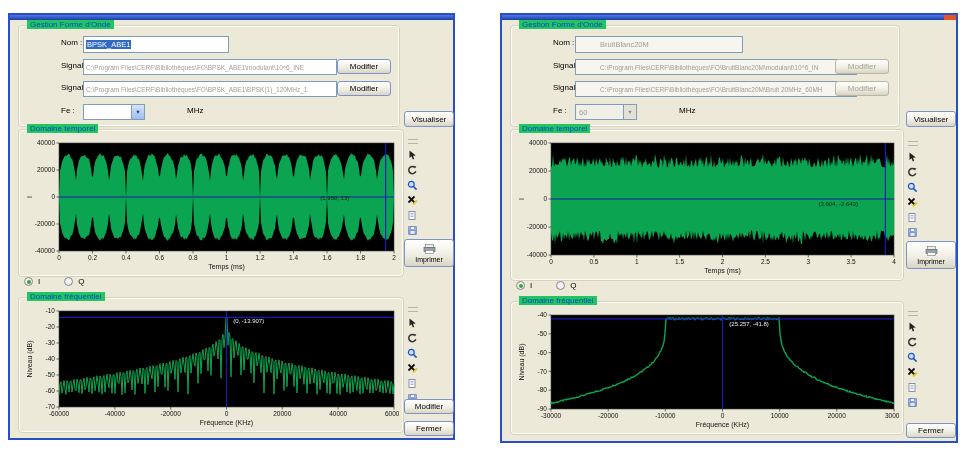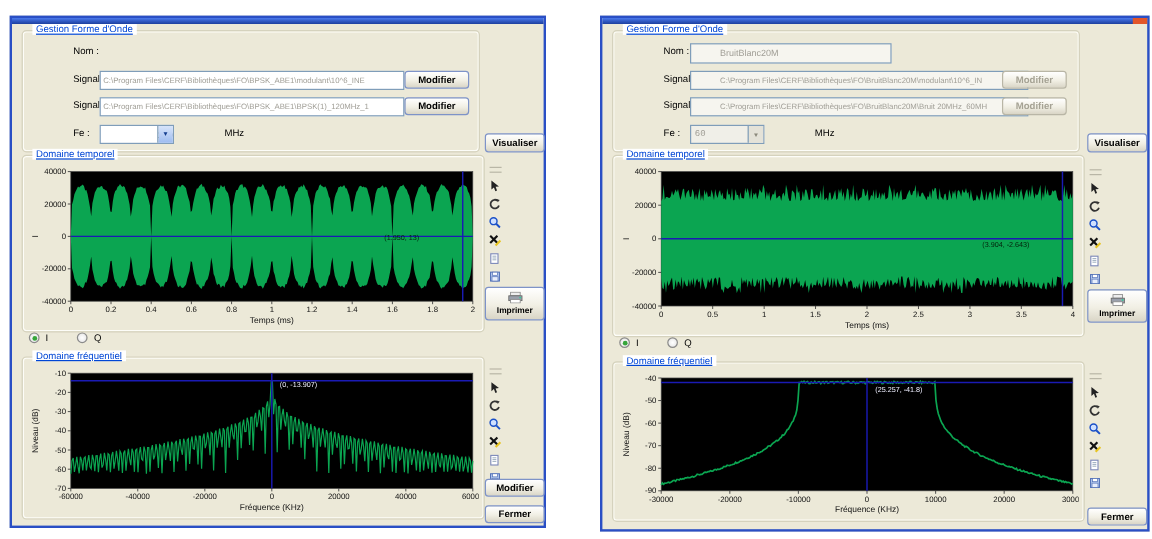--- a/index.html
+++ b/index.html
@@ -1,27 +1,27 @@
 <!DOCTYPE html>
 <html><head>
 <meta charset="utf-8">
 <style>
   html,body{margin:0;padding:0;background:#fff;font-family:"Liberation Sans",sans-serif;}
   #canvas{position:relative;width:960px;height:449px;background:#fff;overflow:hidden;}
   .window{position:absolute;box-sizing:border-box;border:2px solid #2a4fc5;background:#ece9d8;}
   .titlebar{position:absolute;left:0;top:0;right:0;height:5px;background:linear-gradient(#4a79ec,#1c3f9e);}
   .closebox{position:absolute;right:0;top:0;width:12px;height:5px;background:#e2562a;}
   .group{position:absolute;border:1px solid #d5d2bd;border-radius:4px;box-shadow:inset 0 0 0 1px #fdfdf8;}
-  .gcap{position:absolute;top:-6px;left:8px;background:#ffffff;padding:0 3px;font-size:8px;color:#0046d5;white-space:nowrap;text-decoration:underline;}
+  .gcap{position:absolute;top:-6px;left:8px;background:#22c55e;padding:0 3px;font-size:8px;color:#0046d5;white-space:nowrap;}
   .flabel{position:absolute;font-size:8px;color:#000;white-space:nowrap;padding-left:32px;}
   .field{position:absolute;background:#fff;border:1px solid #7f9db9;font-size:6.5px;color:#a09e96;padding:0 2px;overflow:hidden;white-space:nowrap;display:flex;align-items:center;}
   .field.black{color:#000;font-size:7.5px;}
   .field.disab{background:#f6f5ef;padding-left:24px;}
   .sel{background:#316ac5;color:#fff;padding:0 1px;}
-  .btn{position:absolute;box-sizing:border-box;font-size:8px;color:#000;background:linear-gradient(#ffffff,#f1efe4 55%,#d9d5c6);border:1px solid #7e93c8;border-radius:3px;display:flex;align-items:center;justify-content:center;cursor:default;font-weight:bold;}
+  .btn{position:absolute;box-sizing:border-box;font-size:8px;color:#000;background:linear-gradient(#ffffff,#f1efe4 55%,#d9d5c6);border:1px solid #7e93c8;border-radius:3px;display:flex;align-items:center;justify-content:center;cursor:default;}
   .btn.dis{color:#a5a294;border-color:#b9b6a6;}
   .btn.tall{flex-direction:column;font-size:7px;gap:1px;}
   .combo{position:absolute;background:#fff;border:1px solid #7f9db9;font-size:7.5px;color:#000;display:flex;align-items:center;padding-left:3px;box-sizing:border-box;}
   .combo.disab{background:#f0efe8;color:#a09e96;}
   .combo-arrow{position:absolute;right:0;top:0;bottom:0;width:12px;background:linear-gradient(#d7e4fa,#9ebcf0);border-left:1px solid #7f9db9;display:flex;align-items:center;justify-content:center;font-size:5.5px;color:#123d8e;}
   .combo.disab .combo-arrow{background:#e4e2d8;color:#8b897c;}
   .radio-row{position:absolute;display:flex;align-items:center;gap:5px;font-size:8px;color:#000;}
   .radio{width:9px;height:9px;border-radius:50%;border:1px solid #8a8a8a;background:radial-gradient(#ffffff,#e2e2e2);position:relative;box-sizing:border-box;}
   .radio.on::after{content:"";position:absolute;left:2px;top:2px;width:4px;height:4px;border-radius:50%;background:#36a53a;}
   .chart{position:absolute;}
@@ -33,20 +33,23 @@
 <body>
 
 <div id="canvas">
 
   <div class="window" style="left:8px;top:13px;width:447px;height:427px;">
     <div class="titlebar"></div>
 
     <div class="group" style="left:8px;top:10px;width:380px;height:100px;">
       <span class="gcap">Gestion Forme d'Onde</span>
       <span class="flabel" style="left:10px;top:12px;">Nom :</span>
+      <div class="field black" style="left:64px;top:10px;width:140px;height:15px;">
+          <span class="sel">BPSK_ABE1</span>
+        </div>
       <span class="flabel" style="left:10px;top:35px;">Signal modulant :</span>
       <div class="field" style="left:64px;top:33px;width:248px;height:14px;">C:\Program Files\CERF\Bibliothèques\FO\BPSK_ABE1\modulant\10^6_INE</div>
       <div class="btn" style="left:318px;top:33px;width:54px;height:15px;">Modifier</div>
       <span class="flabel" style="left:10px;top:57px;">Signal modulé :</span>
       <div class="field" style="left:64px;top:55px;width:248px;height:14px;">C:\Program Files\CERF\Bibliothèques\FO\BPSK_ABE1\BPSK(1)_120MHz_1</div>
       <div class="btn" style="left:318px;top:55px;width:54px;height:15px;">Modifier</div>
       <span class="flabel" style="left:10px;top:80px;">Fe :</span>
       <div class="combo" style="left:64px;top:78px;width:62px;height:16px;justify-content:flex-end;">
         <span>120</span>
         <span class="combo-arrow">▼</span>
@@ -257,21 +260,21 @@
       <span class="gcap">Gestion Forme d'Onde</span>
       <span class="flabel" style="left:10px;top:12px;">Nom :</span>
       <div class="field disab" style="left:64px;top:10px;width:140px;height:15px;font-size:7.5px;">BruitBlanc20M</div>
       <span class="flabel" style="left:10px;top:35px;">Signal modulant :</span>
       <div class="field disab" style="left:64px;top:33px;width:254px;height:14px;">C:\Program Files\CERF\Bibliothèques\FO\BruitBlanc20M\modulant\10^6_IN</div>
       <div class="btn dis" style="left:324px;top:33px;width:54px;height:15px;">Modifier</div>
       <span class="flabel" style="left:10px;top:57px;">Signal modulé :</span>
       <div class="field disab" style="left:64px;top:55px;width:254px;height:14px;">C:\Program Files\CERF\Bibliothèques\FO\BruitBlanc20M\Bruit 20MHz_60MH</div>
       <div class="btn dis" style="left:324px;top:55px;width:54px;height:15px;">Modifier</div>
       <span class="flabel" style="left:10px;top:80px;">Fe :</span>
-      <div class="combo disab" style="left:64px;top:78px;width:62px;height:16px;font-family:Liberation Mono, monospace;">
+      <div class="combo disab" style="left:64px;top:78px;width:62px;height:16px;">
         <span>60</span>
         <span class="combo-arrow">▼</span>
       </div>
       <span class="flabel" style="left:136px;top:80px;">MHz</span>
     </div>
 
     <div class="btn" style="left:404px;top:96px;width:50px;height:16px;">Visualiser</div>
 
     <div class="group" style="left:8px;top:114px;width:392px;height:150px;">
       <span class="gcap">Domaine temporel</span>

